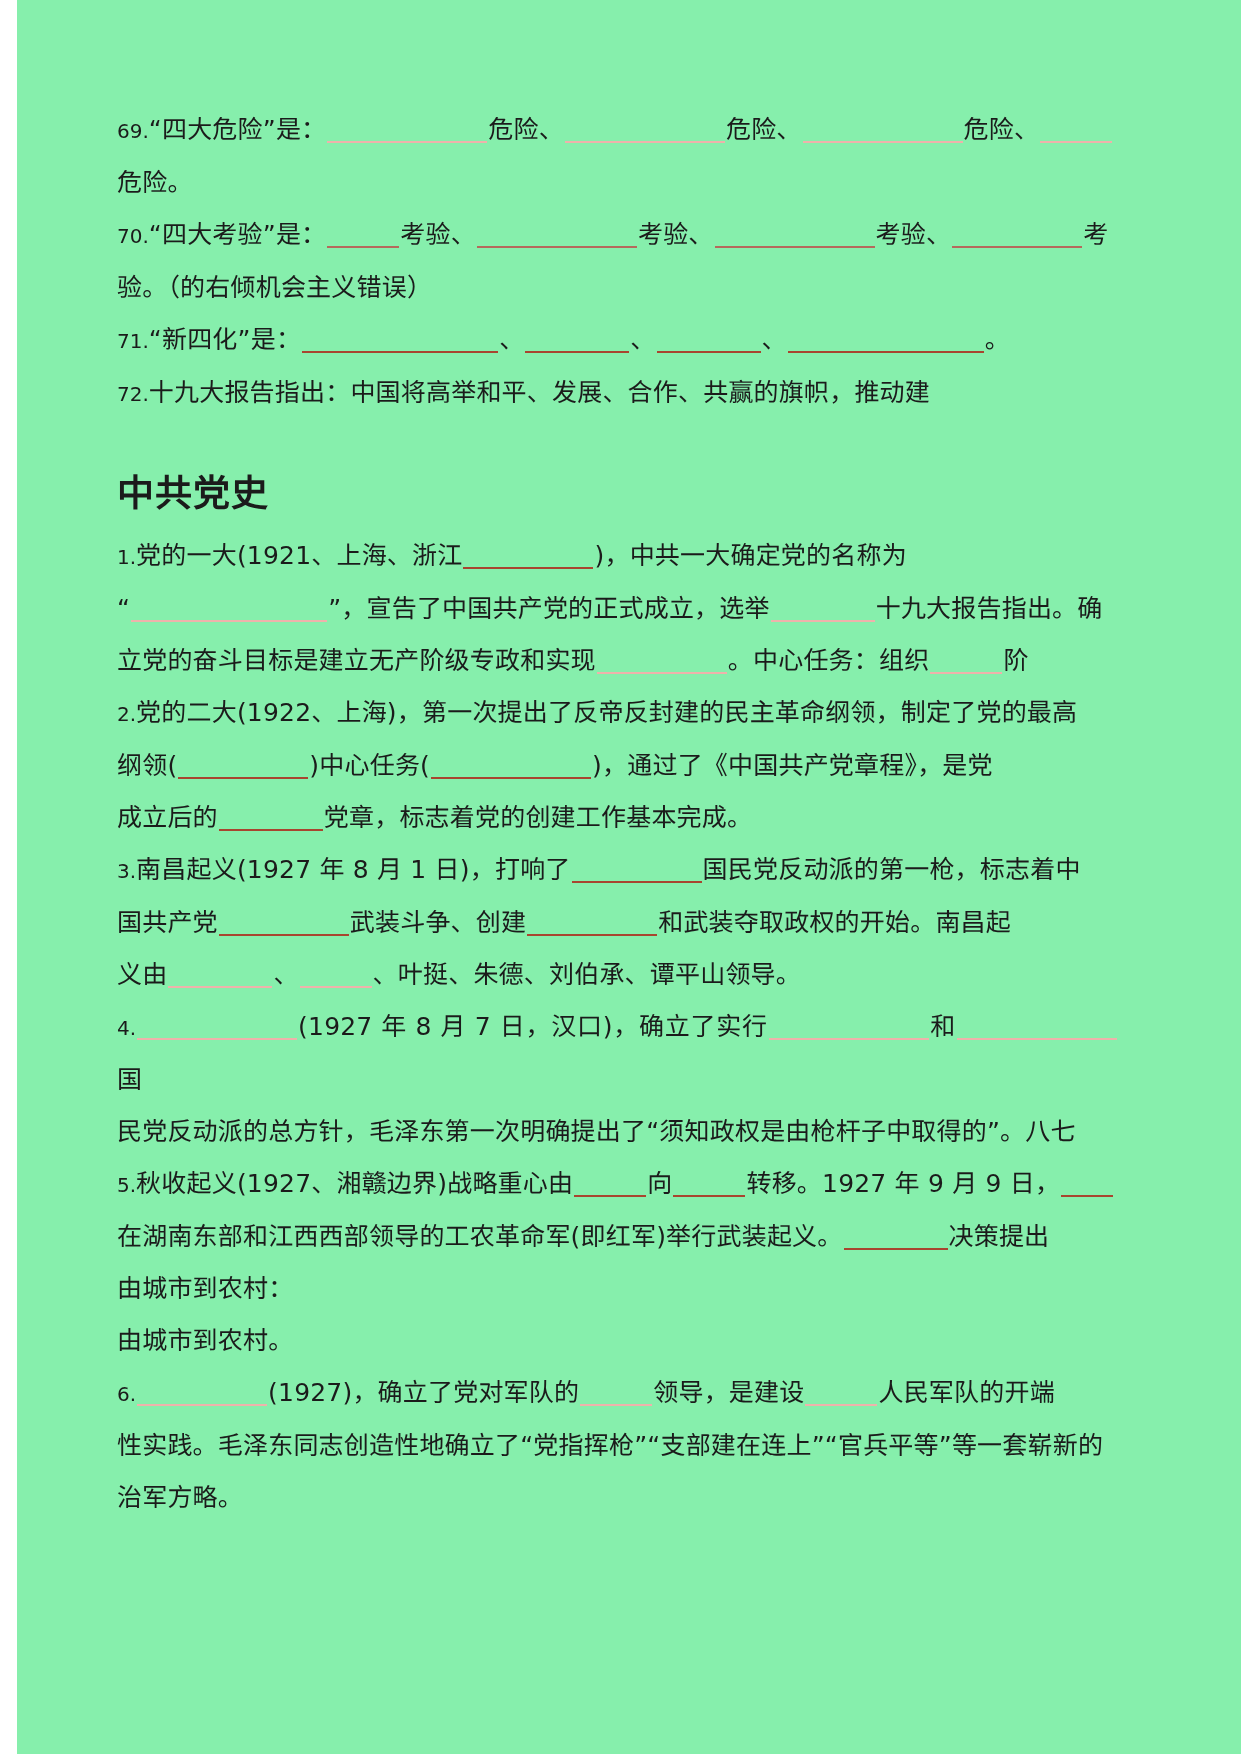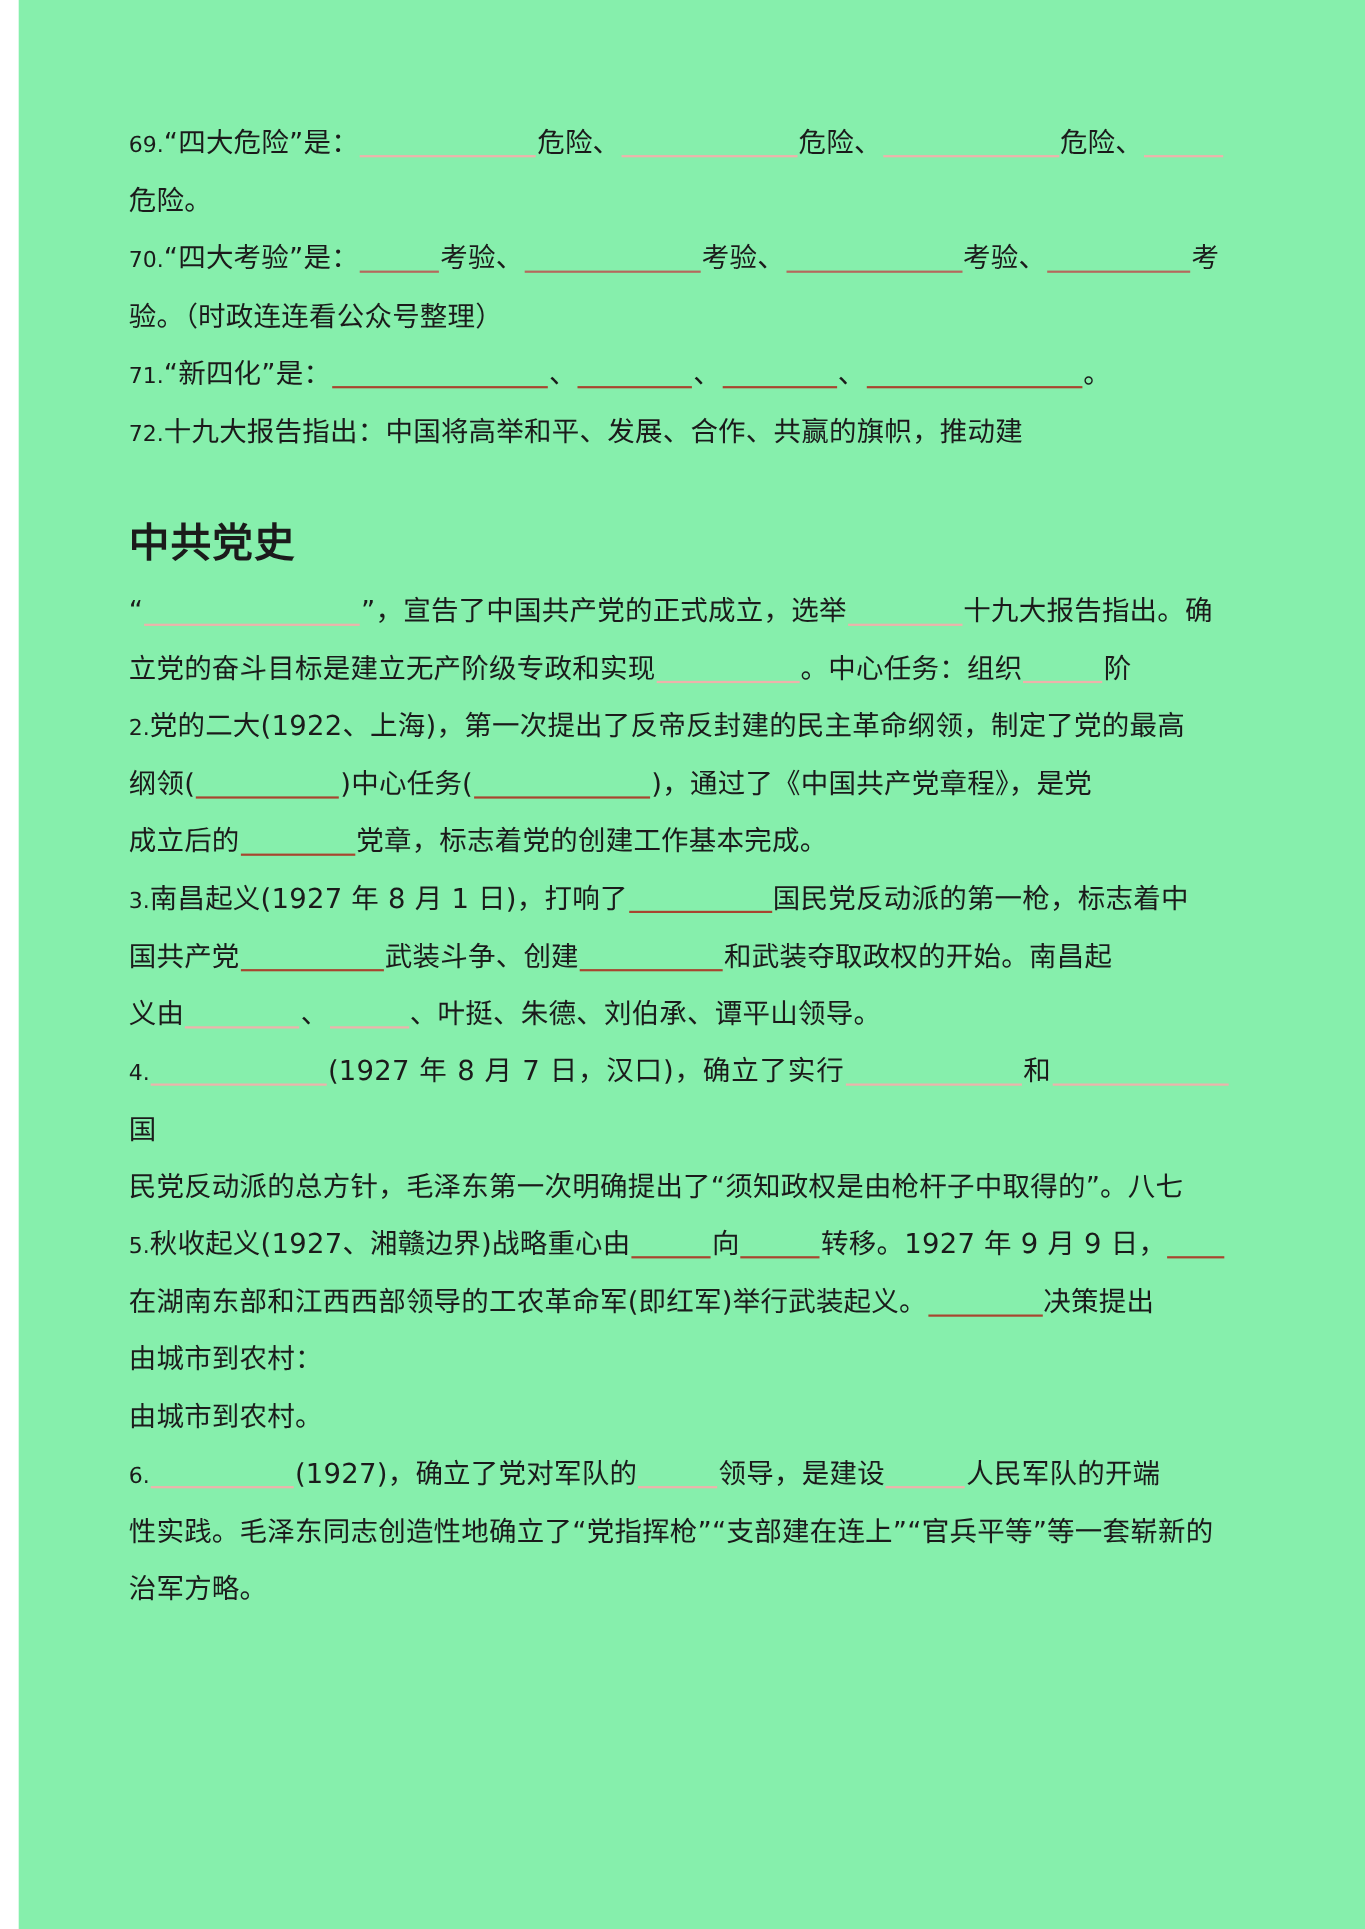--- a/index.html
+++ b/index.html
@@ -88,28 +88,29 @@
 </style>
 </head>
 <body>
 
 <div class="page">
 
   <div id="top-section">
       <div class="para"><span class="num">69.</span><span>“四大危险”是：</span><span class="blank pale b-xl"></span><span>危险、</span><span class="blank pale b-xl"></span><span>危险、</span><span class="blank pale b-xl"></span><span>危险、</span><span class="blank pale b-sm"></span></div>
       <div class="para"><span>危险。</span></div>
       <div class="para"><span class="num">70.</span><span>“四大考验”是：</span><span class="blank mid b-sm"></span><span>考验、</span><span class="blank mid b-xl"></span><span>考验、</span><span class="blank mid b-xl"></span><span>考验、</span><span class="blank mid b-lg"></span><span>考</span></div>
-      <div class="para"><span>验。（时政连连看公众号整理）</span></div>
+      <div class="para"><span>验。（的右倾机会主义错误）</span></div>
       <div class="para"><span class="num">71.</span><span>“新四化”是：</span><span class="blank dark b-xxl"></span><span>、</span><span class="blank dark b-md"></span><span>、</span><span class="blank dark b-md"></span><span>、</span><span class="blank dark b-xxl"></span><span>。</span></div>
       <div class="para"><span class="num">72.</span><span>十九大报告指出：中国将高举和平、发展、合作、共赢的旗帜，推动建</span></div>
     </div>
 
   <div class="heading">中共党史</div>
 
   <div id="party-history-section">
+      <div class="para"><span class="num">1.</span><span>党的一大(1921、上海、浙江</span><span class="blank dark b-lg"></span><span>)，中共一大确定党的名称为</span></div>
       <div class="para"><span>“</span><span class="blank pale b-xxl"></span><span>”，宣告了中国共产党的正式成立，选举</span><span class="blank pale b-md"></span><span>十九大报告指出。确</span></div>
       <div class="para"><span>立党的奋斗目标是建立无产阶级专政和实现</span><span class="blank pale b-lg"></span><span>。中心任务：组织</span><span class="blank pale b-sm"></span><span>阶</span></div>
       <div class="para"><span class="num">2.</span><span>党的二大(1922、上海)，第一次提出了反帝反封建的民主革命纲领，制定了党的最高</span></div>
       <div class="para"><span>纲领(</span><span class="blank dark b-lg"></span><span>)中心任务(</span><span class="blank dark b-xl"></span><span>)，通过了《中国共产党章程》，是党</span></div>
       <div class="para"><span>成立后的</span><span class="blank dark b-md"></span><span>党章，标志着党的创建工作基本完成。</span></div>
       <div class="para"><span class="num">3.</span><span>南昌起义(1927 年 8 月 1 日)，打响了</span><span class="blank dark b-lg"></span><span>国民党反动派的第一枪，标志着中</span></div>
       <div class="para"><span>国共产党</span><span class="blank dark b-lg"></span><span>武装斗争、创建</span><span class="blank dark b-lg"></span><span>和武装夺取政权的开始。南昌起</span></div>
       <div class="para"><span>义由</span><span class="blank pale b-md"></span><span>、</span><span class="blank pale b-sm"></span><span>、叶挺、朱德、刘伯承、谭平山领导。</span></div>
       <div class="para"><span class="num">4.</span><span class="blank pale b-xl"></span><span>(1927 年 8 月 7 日，汉口)，确立了实行</span><span class="blank pale b-xl"></span><span>和</span><span class="blank pale b-xl"></span><span>国</span></div>
       <div class="para"><span>民党反动派的总方针，毛泽东第一次明确提出了“须知政权是由枪杆子中取得的”。八七</span></div>

